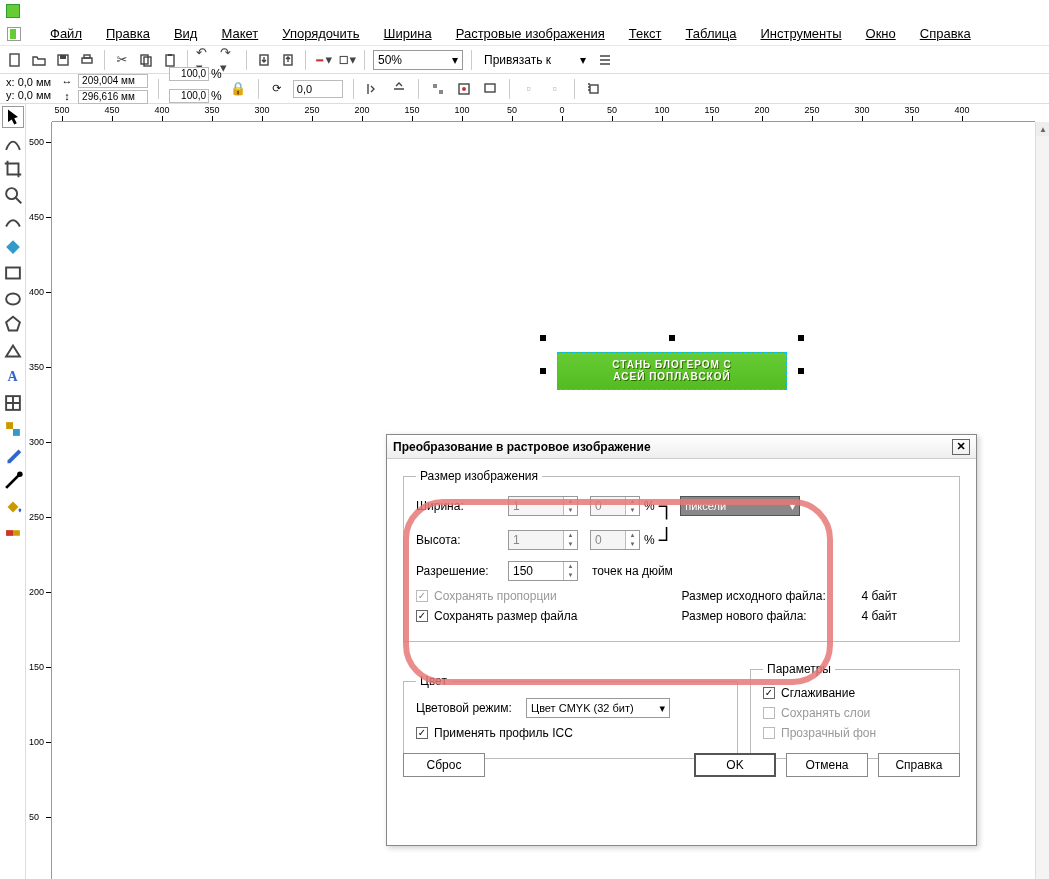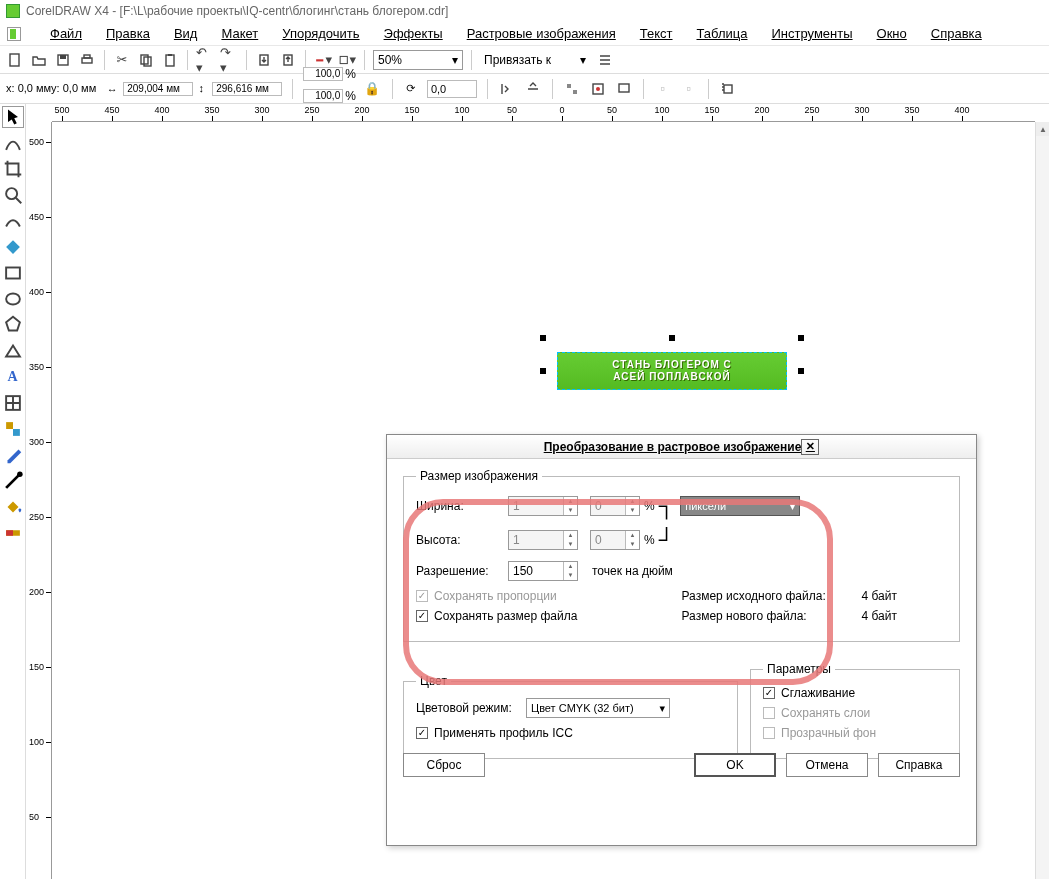--- a/index.html
+++ b/index.html
@@ -20,21 +20,21 @@
 
 .toolbar { height: 28px; background: #fff; display: flex; align-items: center; padding: 0 6px; gap: 6px; border-bottom: 1px solid #ddd; }
 .tb-sep { width: 1px; height: 20px; background: #ccc; margin: 0 2px; }
 .tb-btn { width: 18px; height: 18px; display: inline-flex; align-items: center; justify-content: center; color: #444; font-size: 13px; }
 .tb-btn svg { width: 16px; height: 16px; }
 .zoom-combo { width: 90px; height: 20px; border: 1px solid #999; display: flex; align-items: center; padding: 0 4px; font-size: 12px; justify-content: space-between; }
 .snap-combo { width: 110px; height: 20px; display: flex; align-items: center; padding: 0 4px; font-size: 12px; justify-content: space-between; }
 
 
 .propbar { height: 30px; background: #fff; display: flex; align-items: center; padding: 0 6px; gap: 8px; border-bottom: 1px solid #ddd; font-size: 11px; }
-.coord-box { display: flex; flex-direction: row; line-height: 13px; }
+.coord-box { display: flex; flex-direction: column; line-height: 13px; }
 .prop-input { width: 70px; height: 14px; border: 1px solid #bbb; padding: 0 3px; font-size: 10px; display: inline-flex; align-items: center; }
 .prop-pct { display: flex; flex-direction: column; }
 .prop-pct .row { display: flex; align-items: center; gap: 2px; }
 .prop-pct input { width: 40px; height: 14px; border: 1px solid #bbb; font-size: 10px; text-align: right; padding-right: 2px; }
 .rot-input { width: 50px; height: 18px; border: 1px solid #bbb; padding: 0 3px; font-size: 11px; }
 .small-icon { width: 16px; height: 16px; display: inline-flex; align-items: center; justify-content: center; }
 
 
 .main { display: flex; height: calc(100% - 104px); position: relative; }
 .tool-palette { width: 26px; background: #fff; border-right: 1px solid #ddd; display: flex; flex-direction: column; align-items: center; padding-top: 2px; gap: 4px; }
@@ -55,21 +55,21 @@
 
 
 .sel-obj { position: absolute; left: 505px; top: 230px; width: 230px; height: 38px; background: linear-gradient(#6c3,#5b2); border: 1px dashed #00bfff; }
 .sel-obj .txt { color: #fff; font-weight: bold; font-size: 10px; text-align: center; line-height: 12px; padding-top: 6px; text-shadow: 1px 1px 0 #360; letter-spacing: 1px; }
 .handle { position: absolute; width: 6px; height: 6px; background: #000; }
 .handle.tl { top: -18px; left: -18px; } .handle.tm { top: -18px; left: 50%; margin-left: -3px; } .handle.tr { top: -18px; right: -18px; }
 .handle.ml { top: 50%; left: -18px; margin-top: -3px; } .handle.mr { top: 50%; right: -18px; margin-top: -3px; }
 
 
 .dialog { position: absolute; left: 386px; top: 434px; width: 591px; height: 412px; background: #fff; border: 1px solid #888; box-shadow: 2px 2px 6px rgba(0,0,0,.2); }
-.dlg-title { height: 24px; background: linear-gradient(#fff,#eee); border-bottom: 1px solid #ccc; display: flex; align-items: center; justify-content: center; padding: 0 6px; font-weight: bold; font-size: 12px; text-decoration: underline; }
+.dlg-title { height: 24px; background: linear-gradient(#fff,#eee); border-bottom: 1px solid #ccc; display: flex; align-items: center; justify-content: space-between; padding: 0 6px; font-weight: bold; font-size: 12px; }
 .dlg-close { width: 18px; height: 16px; border: 1px solid #666; display: flex; align-items: center; justify-content: center; font-weight: bold; font-size: 11px; }
 .dlg-body { padding: 10px 16px; position: relative; }
 
 .highlight-ring { position: absolute; top: 40px; left: 16px; width: 430px; height: 186px; border: 6px solid rgba(232,120,120,.85); border-radius: 40px; pointer-events: none; z-index: 5; }
 
 fieldset { border: 1px solid #bbb; padding: 10px 12px 12px 12px; margin-bottom: 20px; }
 legend { font-size: 12px; padding: 0 4px; }
 .row { display: flex; align-items: center; margin-bottom: 8px; font-size: 12px; }
 .row .lbl { width: 92px; }
 .spin { display: inline-flex; border: 1px solid #999; height: 20px; }
@@ -94,31 +94,30 @@
 .dlg-buttons .btn.default { border: 2px solid #555; }
 .dlg-buttons .spacer { flex: 1; }
 
 .icon-stroke { stroke: #444; stroke-width: 1.4; fill: none; }
 </style>
 </head>
 <body>
 
 <div class="titlebar">
   <span class="logo"></span>
-  <span>CorelDRAW X4 - [F:\L\рабочие проекты\IQ-centr\блогинг\стань блогером.cdr]</span>
 </div>
 
 <div class="menubar">
   <span class="logo2"></span>
   <div class="menu-item"><span class="ul">Файл</span></div>
   <div class="menu-item"><span class="ul">Правка</span></div>
   <div class="menu-item"><span class="ul">Вид</span></div>
   <div class="menu-item"><span class="ul">Макет</span></div>
   <div class="menu-item"><span class="ul">Упорядочить</span></div>
-  <div class="menu-item"><span class="ul">Эффекты</span></div>
+  <div class="menu-item"><span class="ul">Ширина</span></div>
   <div class="menu-item"><span class="ul">Растровые изображения</span></div>
   <div class="menu-item"><span class="ul">Текст</span></div>
   <div class="menu-item"><span class="ul">Таблица</span></div>
   <div class="menu-item"><span class="ul">Инструменты</span></div>
   <div class="menu-item"><span class="ul">Окно</span></div>
   <div class="menu-item"><span class="ul">Справка</span></div>
 </div>
 
 <div class="toolbar">
   <span class="tb-btn">

